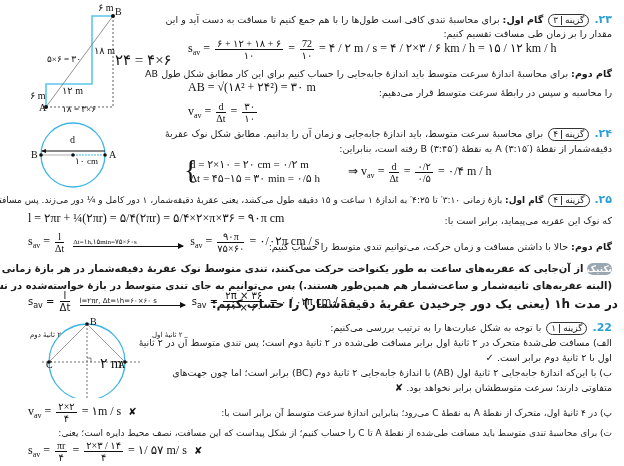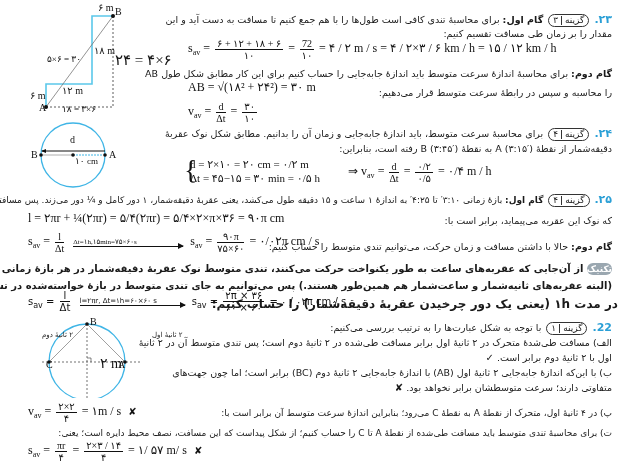--- a/index.html
+++ b/index.html
@@ -146,21 +146,21 @@
   <line x1="2" y1="44" x2="100" y2="44" stroke="#333" stroke-width="0.7" stroke-dasharray="2,2"></line>
   <line x1="9" y1="44" x2="47" y2="6" stroke="#888" stroke-width="0.8"></line>
   <line x1="85" y1="44" x2="47" y2="6" stroke="#888" stroke-width="0.8"></line>
   <polyline points="47,40 51,40 51,44" stroke="#333" stroke-width="0.6" fill="none"></polyline>
   <circle cx="9" cy="44" r="1.8" fill="#111"></circle>
   <circle cx="47" cy="6" r="1.8" fill="#111"></circle>
   <circle cx="85" cy="44" r="1.8" fill="#111"></circle>
 </svg>
 <div class="math" style="left:90px;top:316px;font-size:10px">B</div>
 <div class="line" style="left:115px;top:329px;font-size:7px;direction:rtl;margin-left:37px;">۲ ثانیهٔ اول</div>
-<div class="line" style="left:42px;top:329px;font-size:7px;direction:rtl;text-align:center;">۲ ثانیهٔ دوم</div>
+<div class="line" style="left:30px;top:329px;font-size:7px;direction:rtl;text-align:center;">۲ ثانیهٔ دوم</div>
 <div class="math" style="left:46px;top:359px;font-size:10px">C</div>
 <div class="math" style="left:100px;top:355px;font-size:14px">۲ m</div>
 <div class="math" style="left:118px;top:359px;font-size:10px">A</div>
 
 <div class="line rtl" style="right:12px;top:321px;">
   <span class="qnum">22.</span>
   <span class="badge"><span>گزینه</span><span class="sep"></span><span>۱</span></span>
   <span>با توجه به شکل عبارت‌ها را به ترتیب بررسی می‌کنیم:</span>
 </div>
 <div class="line rtl" style="right:12px;top:336px;">الف) مسافت طی‌شدهٔ متحرک در ۲ ثانیهٔ اول برابر مسافت طی‌شده در ۲ ثانیهٔ دوم است؛ پس تندی متوسط آن در ۲ ثانیهٔ</div>

